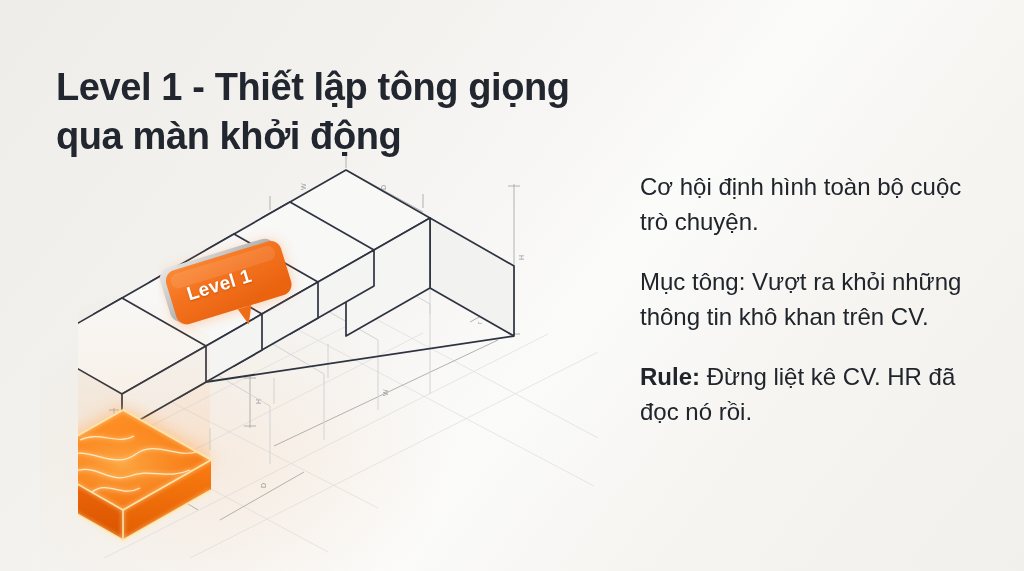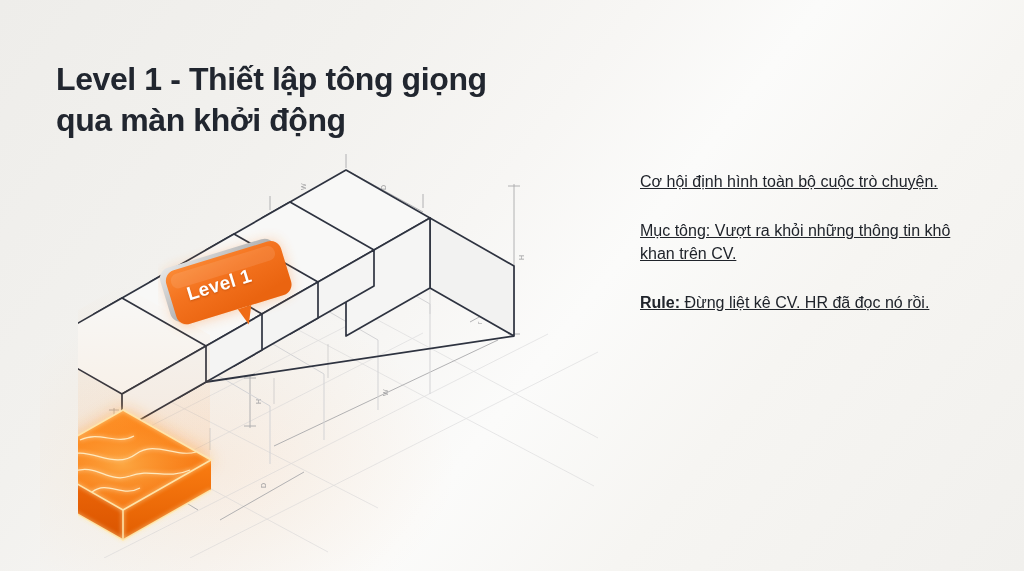--- a/index.html
+++ b/index.html
@@ -44,37 +44,36 @@
     pointer-events: none;
   }
 
   
   #title {
     position: absolute;
     left: 56px;
     top: 38px;
     width: 560px;
     color: #21262f;
-    font-size: 32px;
+    font-size: 38px;
     line-height: 1.28;
     font-weight: 700;
     letter-spacing: -0.4px;
     white-space: pre-line;
   }
 
   
   #copy {
     position: absolute;
     left: 640px;
     top: 170px;
     width: 346px;
     color: #20242b;
-    font-size: 16px;
+    font-size: 24px;
     line-height: 1.44;
-    text-decoration: underline;
   }
   #copy p {
     margin: 0 0 26px 0;
   }
   #copy p:last-child { margin-bottom: 0; }
   #copy .lead { font-weight: 700; }
 
   
   #art {
     position: absolute;

